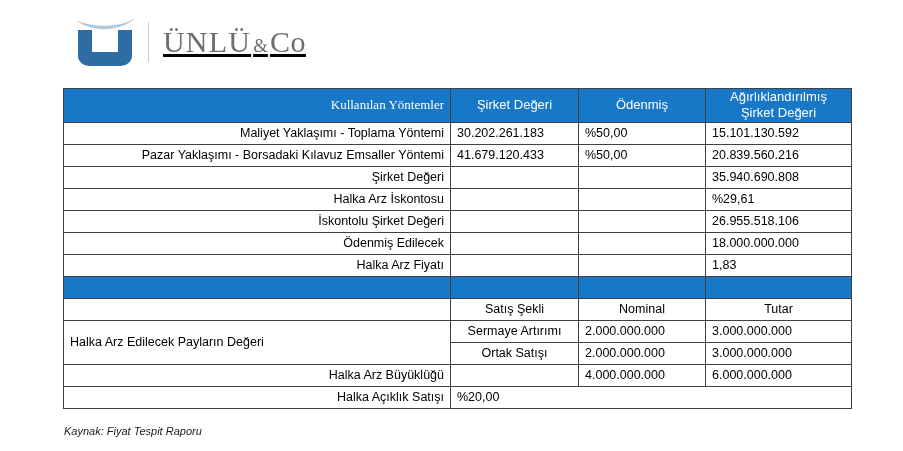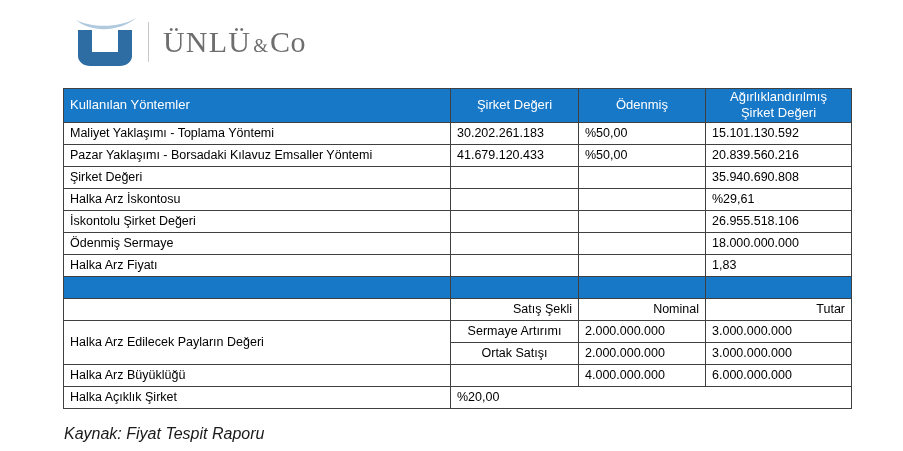--- a/index.html
+++ b/index.html
@@ -17,20 +17,21 @@
   }
 
   
   #logo-area {
     position: absolute;
     left: 74px;
     top: 14px;
     height: 56px;
     display: flex;
     align-items: center;
+    text-decoration: underline;
   }
   #logo-mark {
     position: relative;
     width: 66px;
     height: 52px;
   }
   #logo-mark svg { display: block; }
   #logo-divider {
     width: 1px;
     height: 40px;
@@ -81,58 +82,58 @@
 
   thead th {
     background: #1878C8;
     color: #ffffff;
     font-weight: bold;
     height: 46px;
     font-size: 13px;
     border: 1px solid #0d5e9e;
     line-height: 1.25;
   }
-  th.h-left  { text-align: left; }
+  th.h-left  { text-align: right; font-family: Liberation Serif, serif; }
   th.h-center{ text-align: center; }
 
   .num  { text-align: left; }
   .ctr  { text-align: center; margin-top: 48px; }
-  .lft  { text-align: left; }
+  .lft  { text-align: right; }
 
   tr.strong td {
     font-weight: bold;
     border-top: 2px solid #404040;
     border-bottom: 2px solid #404040;
   }
   tr.strong td.num { font-weight: bold; margin-top: 45px; }
 
   tr.spacer td {
     background: #1878C8;
     height: 15px;
     border: 1px solid #0d5e9e;
     padding: 0;
   }
   tr.subhead td {
     font-weight: bold;
-    text-align: right;
+    text-align: center;
     height: 22px;
   }
   td.merged {
     font-weight: bold;
     text-align: left;
     vertical-align: middle;
     margin-top: 30px;
   }
 
   
   #source-caption {
     position: absolute;
     left: 64px;
     top: 425px;
-    font-size: 16px;
+    font-size: 11px;
     font-style: italic;
     color: #1a1a1a;
     white-space: nowrap;
   }
 </style>
 </head>
 <body>
 
 <div id="logo-area">
   <div id="logo-mark">
@@ -194,21 +195,21 @@
     </tr>
 
     <tr class="strong">
       <td class="lft">İskontolu Şirket Değeri</td>
       <td class="num"></td>
       <td class="num"></td>
       <td class="num">26.955.518.106</td>
     </tr>
 
     <tr>
-      <td class="lft">Ödenmiş Sermaye</td>
+      <td class="lft">Ödenmiş Edilecek</td>
       <td class="num"></td>
       <td class="num"></td>
       <td class="num">18.000.000.000</td>
     </tr>
 
     <tr class="strong">
       <td class="lft">Halka Arz Fiyatı</td>
       <td class="num"></td>
       <td class="num"></td>
       <td class="num">1,83</td>
@@ -242,20 +243,20 @@
     </tr>
 
     <tr class="strong">
       <td class="lft">Halka Arz Büyüklüğü</td>
       <td class="ctr"></td>
       <td class="num">4.000.000.000</td>
       <td class="num">6.000.000.000</td>
     </tr>
 
     <tr class="strong">
-      <td class="lft">Halka Açıklık Şirket</td>
+      <td class="lft">Halka Açıklık Satışı</td>
       <td class="num" colspan="3">%20,00</td>
     </tr>
 
   </tbody>
 </table>
 
 <div id="source-caption">Kaynak: Fiyat Tespit Raporu</div>
 
 </body></html>

